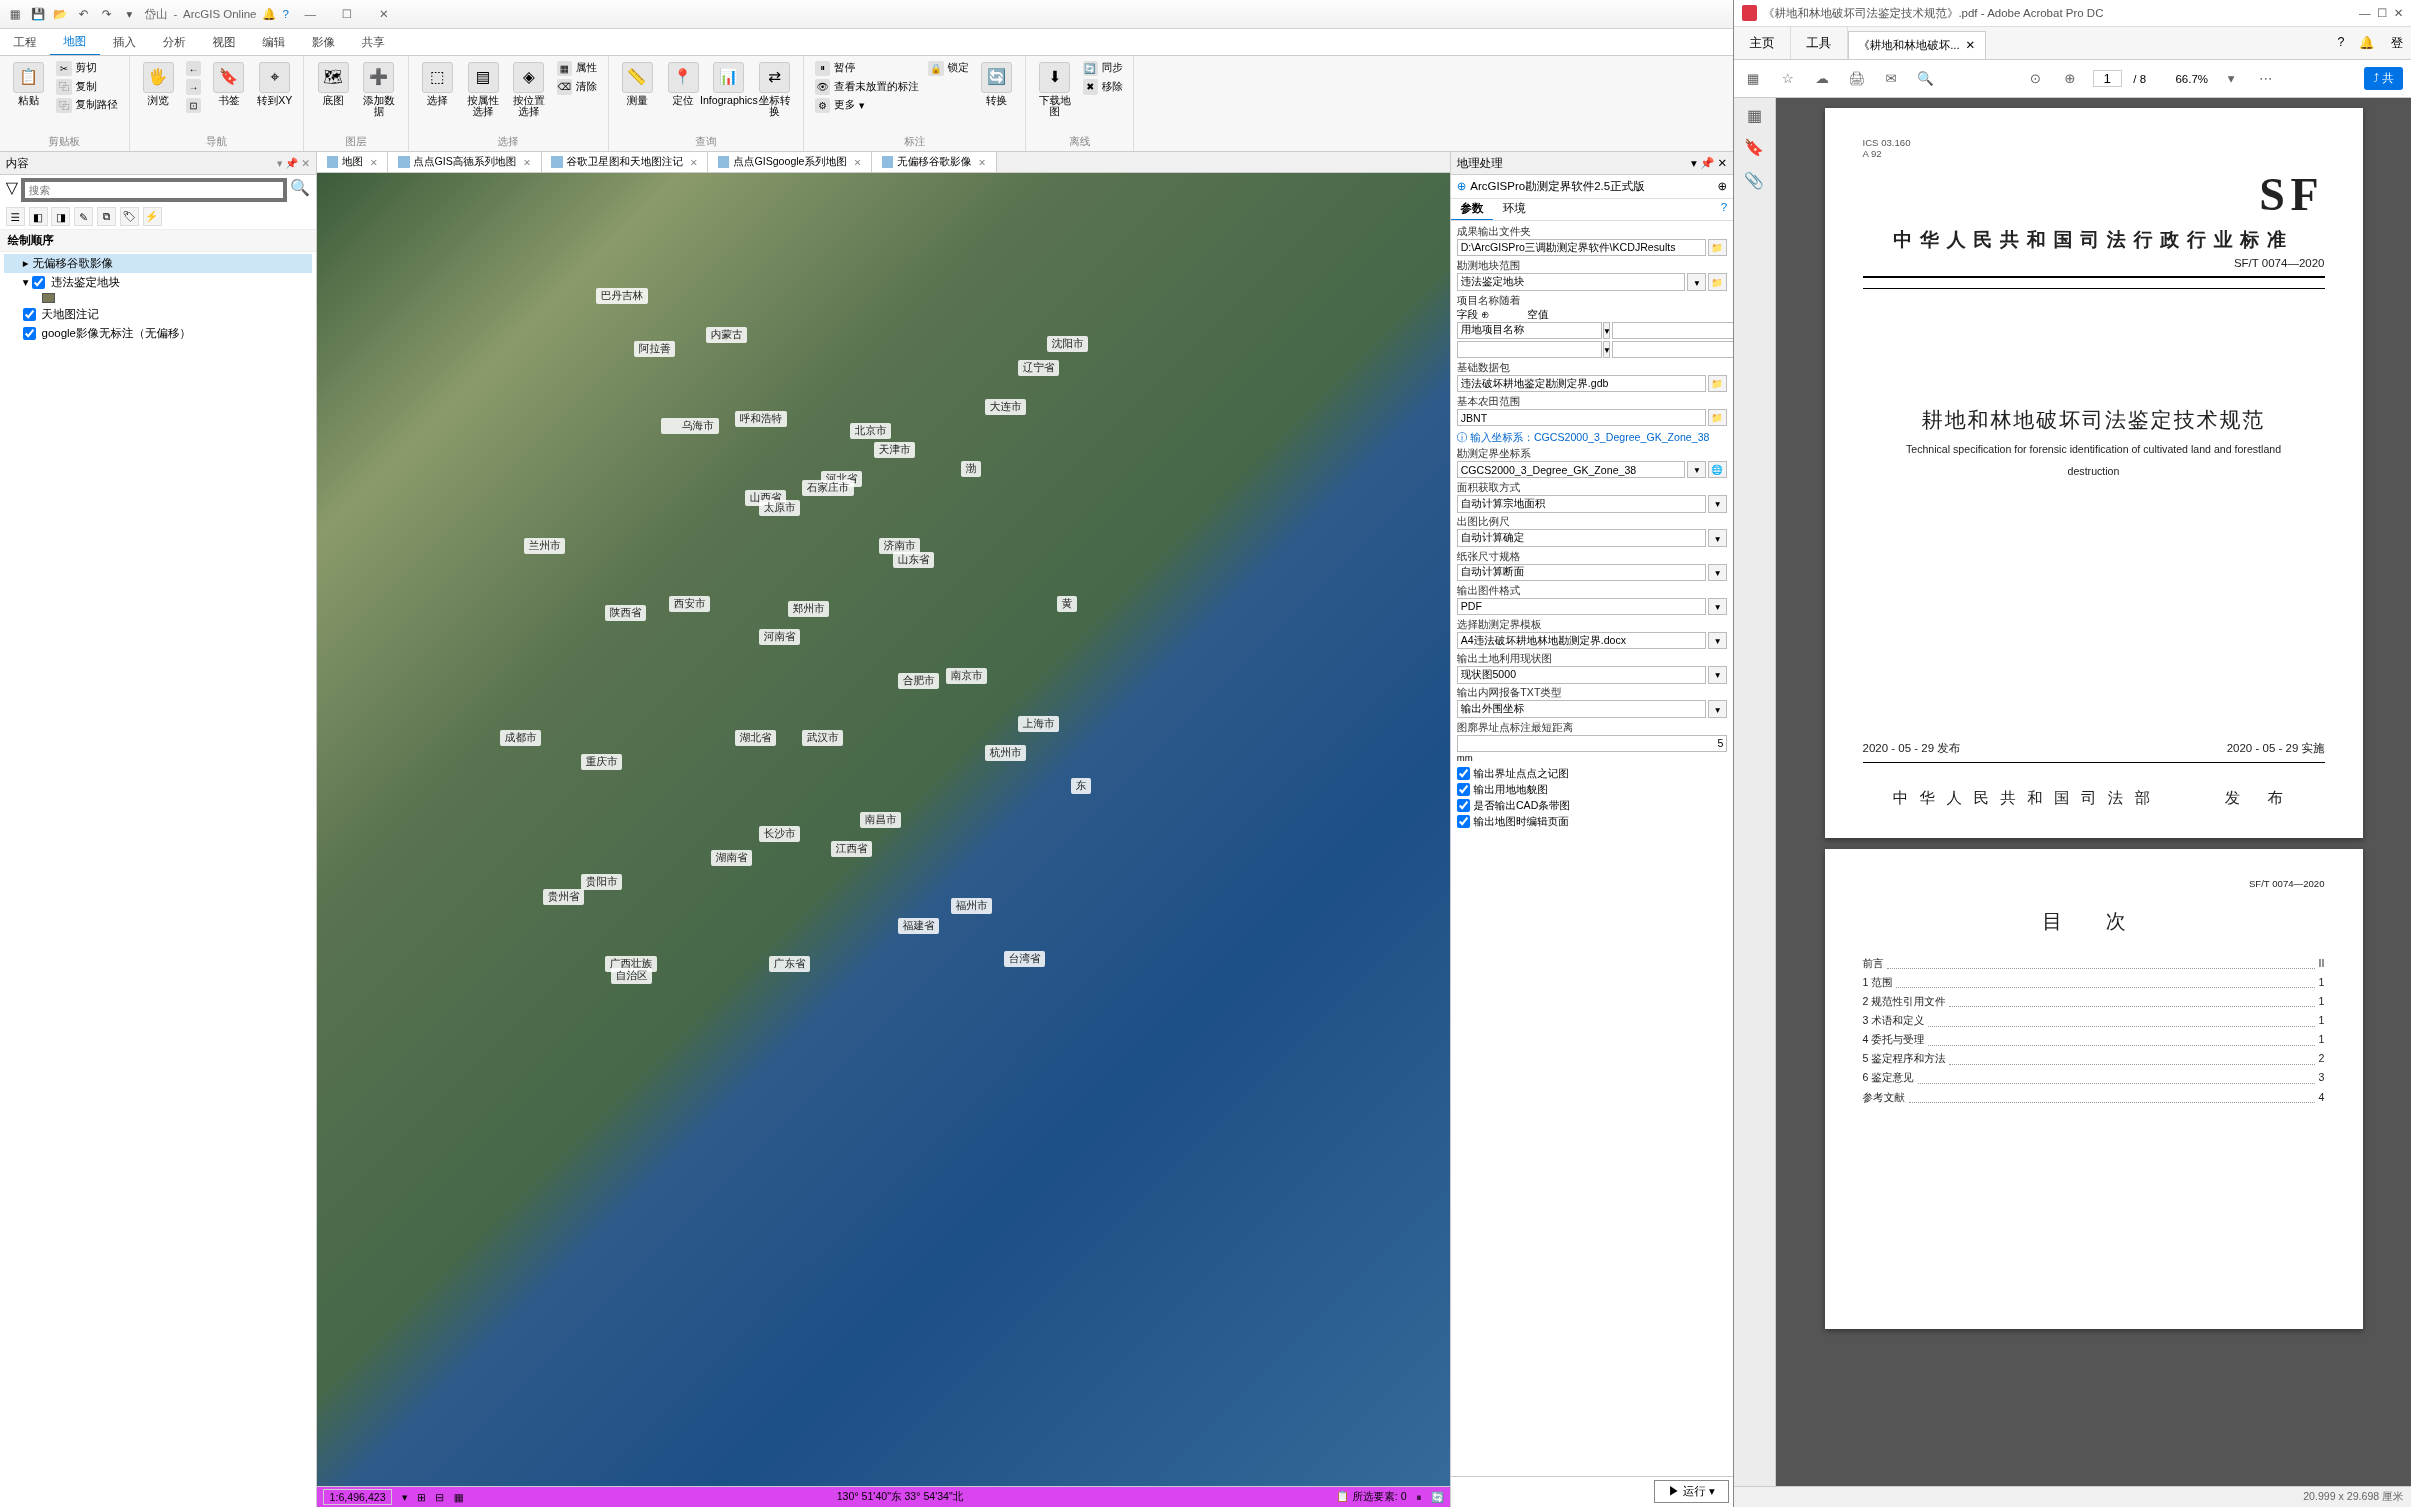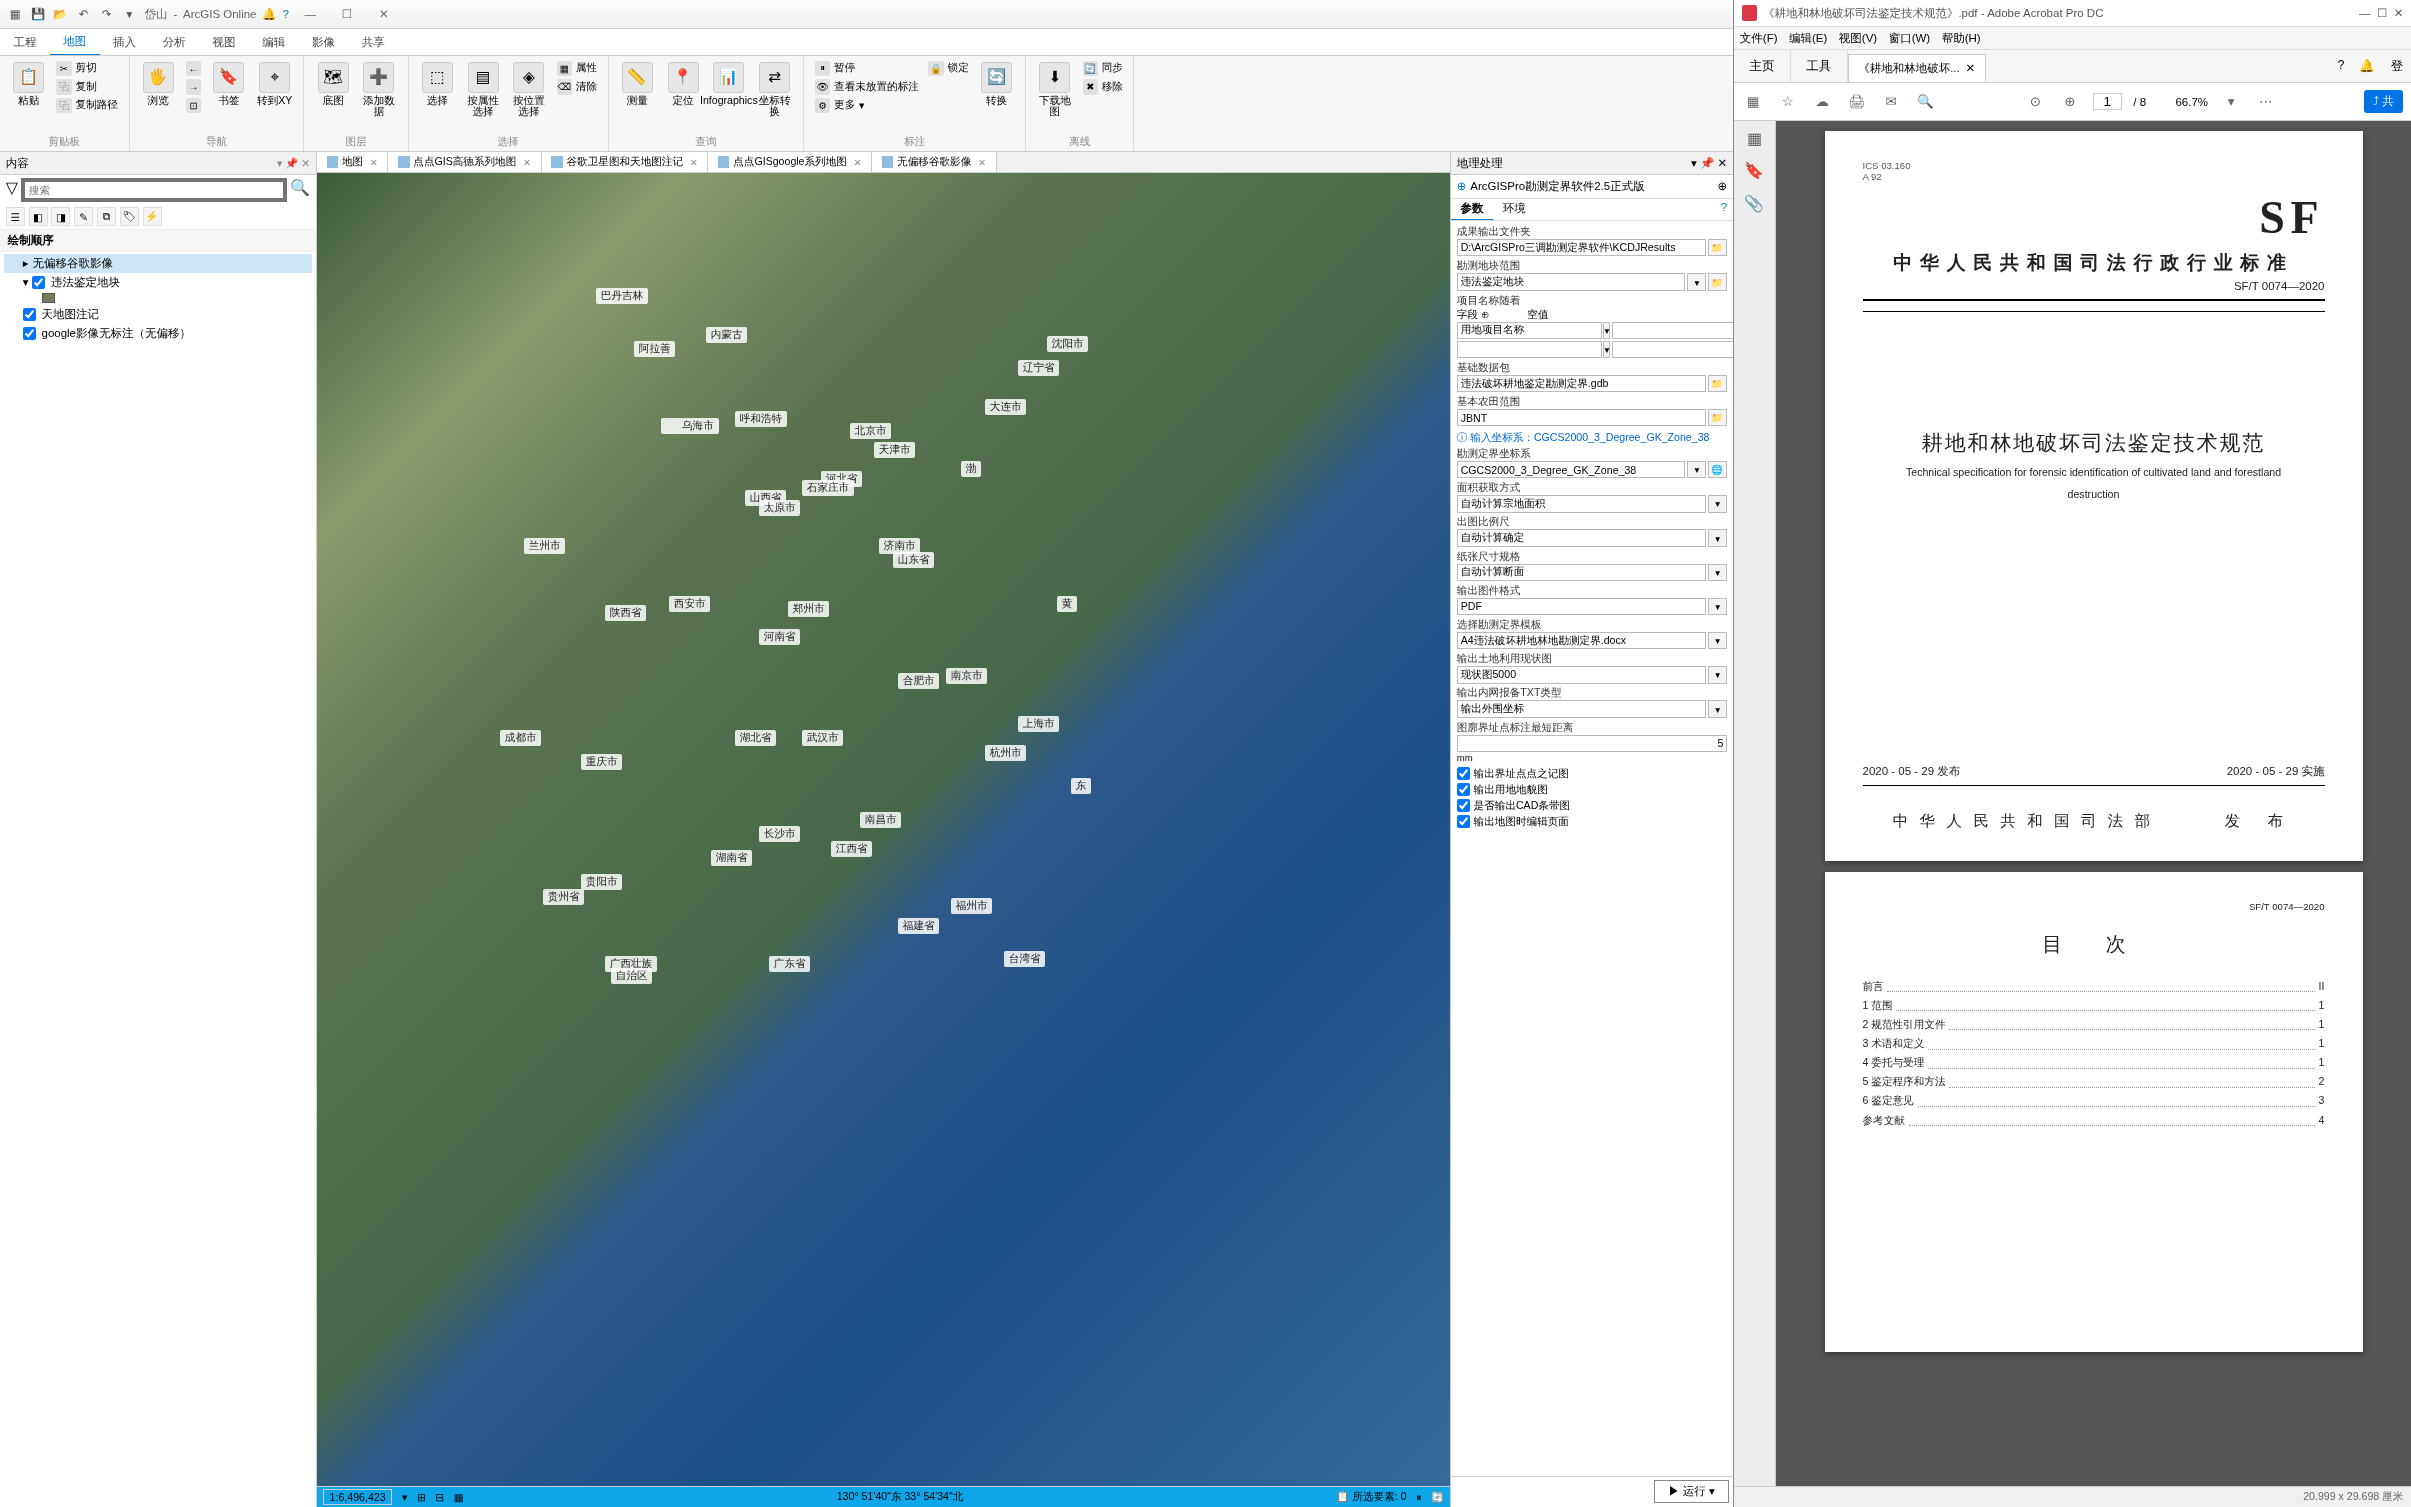--- a/index.html
+++ b/index.html
@@ -54,21 +54,21 @@
 .toc-sub { padding-left: 38px; }
 
 
 .map-area { flex: 1; display: flex; flex-direction: column; }
 .map-tabs { height: 21px; background: #f0f0f0; border-bottom: 1px solid #ccc; display: flex; font-size: 10.6px; }
 .map-tab { padding: 0 9.6px; display: flex; align-items: center; gap: 3.8px; border-right: 1px solid #ccc; background: #fff; }
 .map-tab .mico { width: 11.5px; height: 11.5px; background: #8fbde0; }
 .map-tab .close { color: #888; font-size: 9.6px; margin-left: 2.9px; }
 .map-view { flex: 1; position: relative; background: linear-gradient(135deg, #3b5b3a 0%, #8a9a6b 15%, #5a7350 30%, #466849 50%, #2e5a8a 55%, #1d4f87 70%, #2a5c8f 85%, #356a9a 100%); overflow: hidden; }
 .city-label { position: absolute; background: rgba(255,255,255,0.85); padding: 1px 4.8px; font-size: 10.6px; border-radius: 1.9px; color: #222; white-space: nowrap; }
-.status-bar { height: 21px; background: #0ea5e9; border-top: 1px solid #ccc; display: flex; align-items: center; font-size: 10.6px; padding: 0 5.8px; gap: 9.6px; }
+.status-bar { height: 21px; background: #d946ef; border-top: 1px solid #ccc; display: flex; align-items: center; font-size: 10.6px; padding: 0 5.8px; gap: 9.6px; }
 .status-bar .scale { border: 1px solid #ccc; padding: 1px 5.8px; }
 .status-bar .spacer { flex: 1; }
 
 
 .gp-pane { width: 283px; border-left: 1px solid #ccc; display: flex; flex-direction: column; background: #fff; font-size: 11.5px; }
 .gp-header { height: 23px; background: #f0f0f0; border-bottom: 1px solid #ccc; display: flex; align-items: center; padding: 0 5.8px; }
 .gp-tool-title { padding: 3.8px 5.8px; border-bottom: 1px solid #ddd; display: flex; align-items: center; gap: 3.8px; font-size: 11.5px; }
 .gp-tool-title .back { color: #0078d4; }
 .gp-tool-title .plus { margin-left: auto; }
 .gp-tabs { display: flex; border-bottom: 1px solid #ddd; font-size: 11.5px; }
@@ -581,27 +581,20 @@
 
 <div class="acrobat">
   <div class="acro-title">
     <span class="ico"></span>
     <span>《耕地和林地破坏司法鉴定技术规范》.pdf - Adobe Acrobat Pro DC</span>
     <span class="spacer"></span>
     <span>—</span>&nbsp;&nbsp;
     <span>☐</span>&nbsp;&nbsp;
     <span>✕</span>
   </div>
-  <div class="acro-menu" id="acro-menu">
-      <span>文件(F)</span>
-      <span>编辑(E)</span>
-      <span>视图(V)</span>
-      <span>窗口(W)</span>
-      <span>帮助(H)</span>
-    </div>
   <div class="acro-tabs">
     <div class="atab">主页</div>
     <div class="atab">工具</div>
     <div class="doc-tab">
         <span>《耕地和林地破坏...</span>
         <span>✕</span>
       </div>
     <span style="flex:1"></span>
     <span style="padding:7.7px">?</span>
     <span style="padding:7.7px">🔔</span>

